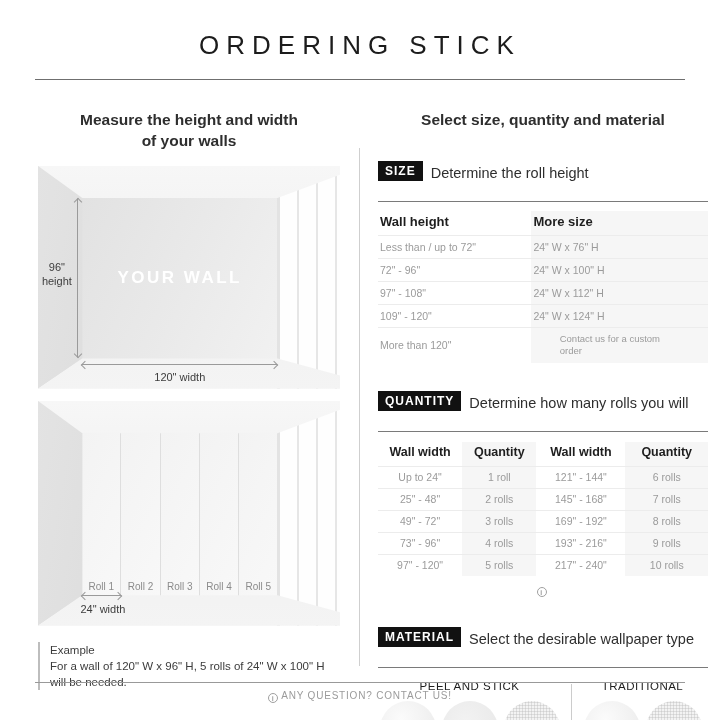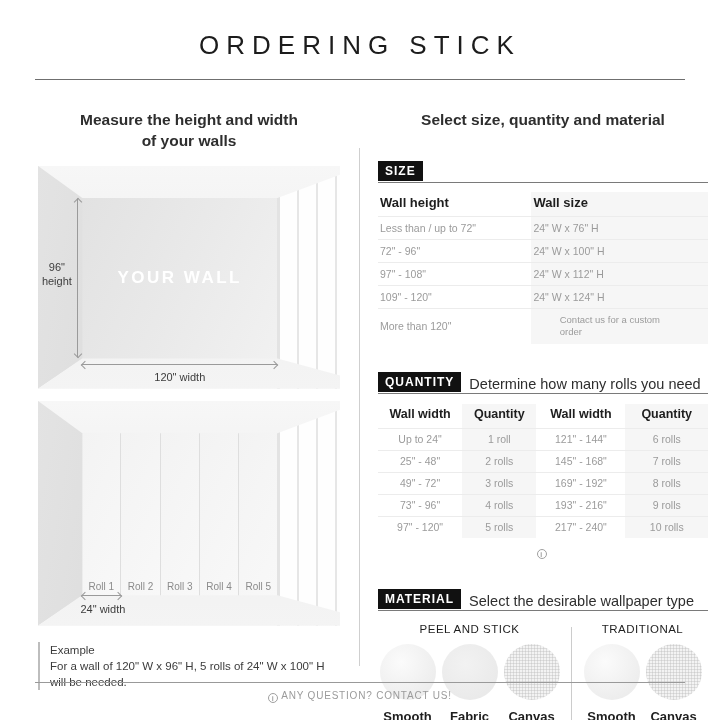--- a/index.html
+++ b/index.html
@@ -73,21 +73,21 @@
   .measure-label-h.small { width:20%; left:11.5%; top:90%; }
 
   
   .example { margin-top:16px; border-left:2px solid #bdbdbd; padding-left:10px;
     font-size:11.5px; color:#3c3c3c; line-height:1.4; max-width:302px; }
 
   
   .col-right .col-heading { margin-bottom:0; }
   .section { margin-top:0; }
   .section-head { display:flex; align-items:flex-end; gap:8px;
-    border-bottom:1px solid #7a7a7a; padding-bottom:1px; }
+    border-bottom:1px solid #7a7a7a; padding-bottom:20px; }
   .badge { background:#111111; color:#ffffff; font-size:12px; font-weight:bold;
     letter-spacing:1px; padding:3px 7px; }
   .section-label { font-size:14.5px; color:#2e2e2e; }
 
   .size-section { margin-top:30px; }
   .quantity-section { margin-top:28px; }
   .material-section { margin-top:30px; }
 
   
   .size-table { margin-top:9px; }
@@ -204,25 +204,26 @@
         <div>will be needed.</div>
       </div>
     </div>
 
     <div class="col-right">
       <div class="col-heading">Select size, quantity and material</div>
 
       <div class="section size-section">
         <div class="section-head">
           <span class="badge">SIZE</span>
+          <span class="section-label">Determine the roll height</span>
         </div>
         <div class="size-table">
           <div class="st-row st-head">
             <div class="st-cell">Wall height</div>
-            <div class="st-cell">Wall size</div>
+            <div class="st-cell">More size</div>
           </div>
           <div class="st-row">
             <div class="st-cell">Less than / up to 72"</div>
             <div class="st-cell">24" W x 76" H</div>
           </div>
           <div class="st-row">
             <div class="st-cell">72" - 96"</div>
             <div class="st-cell">24" W x 100" H</div>
           </div>
           <div class="st-row">
@@ -238,21 +239,21 @@
             <div class="st-cell">
               <span class="narrow">Contact us for a custom order</span>
             </div>
           </div>
         </div>
       </div>
 
       <div class="section quantity-section">
         <div class="section-head">
           <span class="badge">QUANTITY</span>
-          <span class="section-label">Determine how many rolls you need</span>
+          <span class="section-label">Determine how many rolls you will</span>
         </div>
         <div class="qt-table">
           <div class="qt-row qt-head">
             <div class="qt-cell">Wall width</div>
             <div class="qt-cell">Quantity</div>
             <div class="qt-cell">Wall width</div>
             <div class="qt-cell">Quantity</div>
           </div>
           <div class="qt-row">
             <div class="qt-cell">Up to 24"</div>

